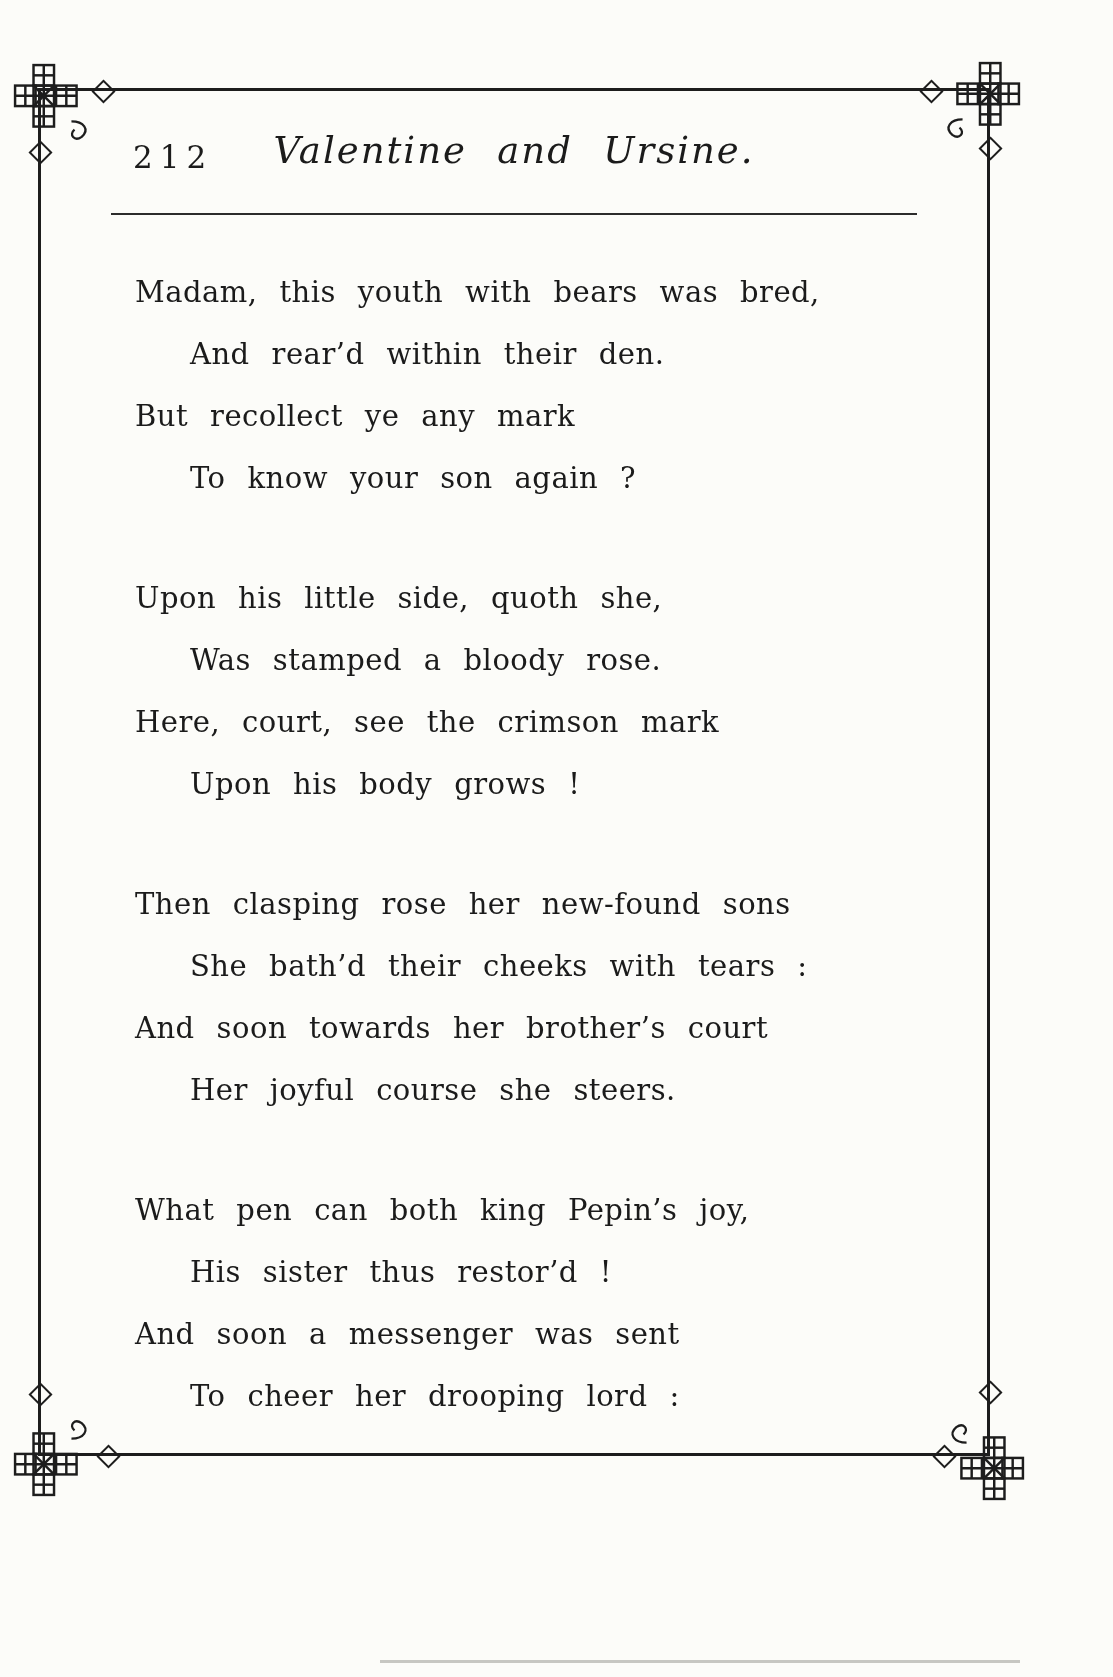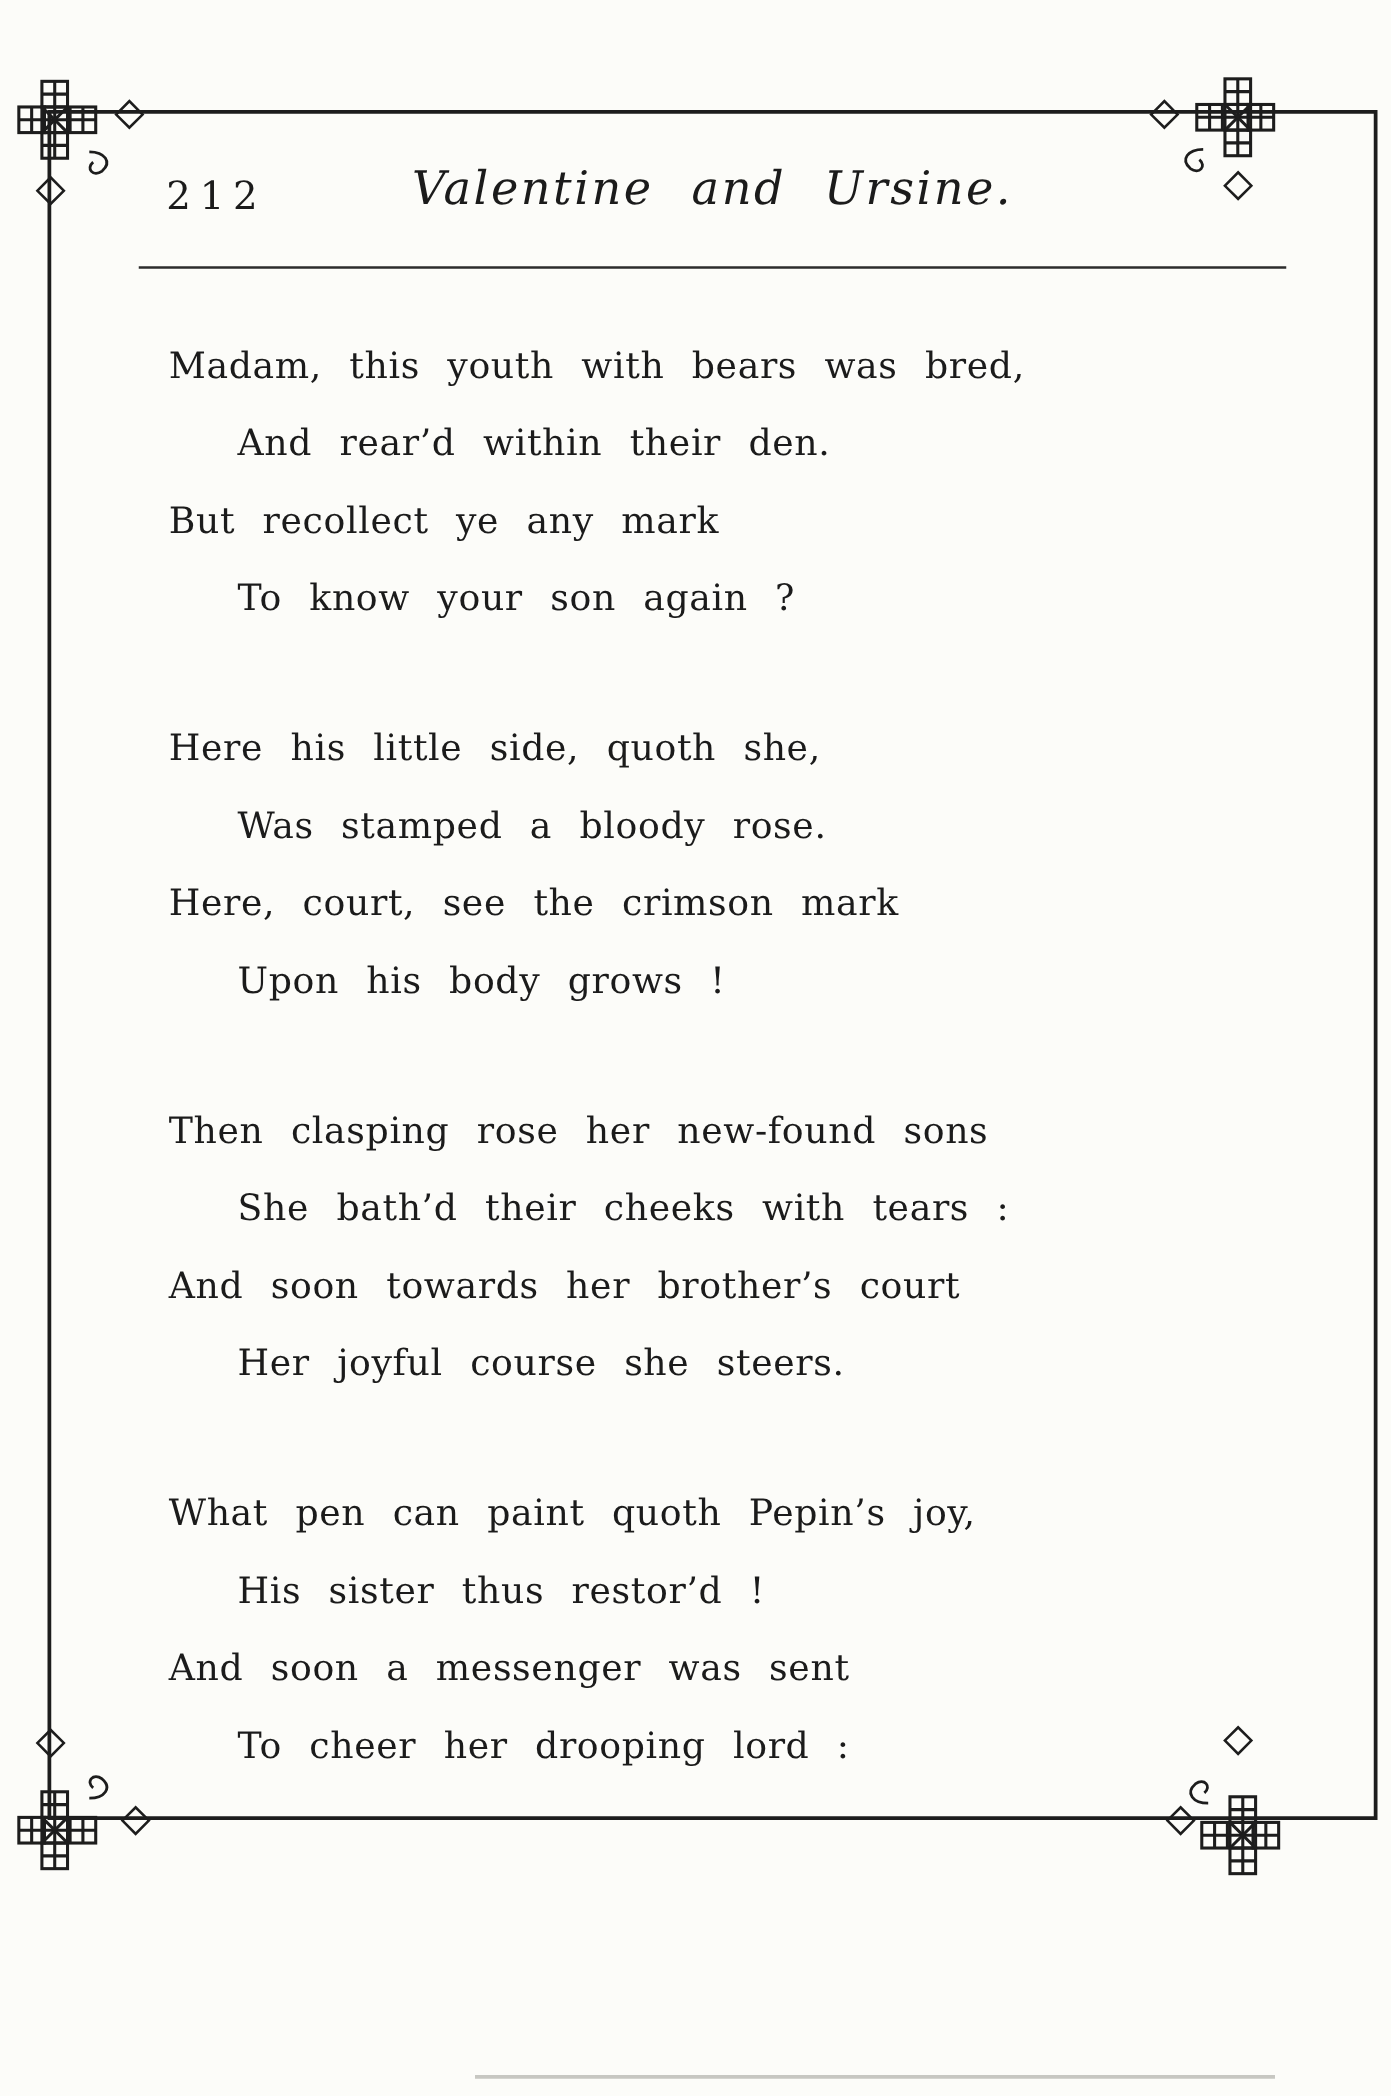--- a/index.html
+++ b/index.html
@@ -14,21 +14,21 @@
     font-family: "DejaVu Serif", "Liberation Serif", serif;
     color: #1b1b1b;
     overflow: hidden;
   }
 
   
   .frame {
     position: absolute;
     left: 38px;
     top: 88px;
-    width: 1064px;
+    width: 952px;
     height: 1368px;
     border: 3px solid #1d1d1d;
     box-sizing: border-box;
     padding: 34px 60px 0 60px;
   }
 
   
   .page-header {
     position: relative;
     text-align: center;
@@ -169,35 +169,35 @@
   <section class="poem">
 
     <div class="stanza">
       <p class="poem-line">Madam, this youth with bears was bred,</p>
       <p class="poem-line">And rear’d within their den.</p>
       <p class="poem-line">But recollect ye any mark</p>
       <p class="poem-line">To know your son again ?</p>
     </div>
 
     <div class="stanza">
-      <p class="poem-line">Here his little side, quoth she,</p>
+      <p class="poem-line">Upon his little side, quoth she,</p>
       <p class="poem-line">Was stamped a bloody rose.</p>
       <p class="poem-line">Here, court, see the crimson mark</p>
       <p class="poem-line">Upon his body grows !</p>
     </div>
 
     <div class="stanza">
       <p class="poem-line">Then clasping rose her new-found sons</p>
       <p class="poem-line">She bath’d their cheeks with tears :</p>
       <p class="poem-line">And soon towards her brother’s court</p>
       <p class="poem-line">Her joyful course she steers.</p>
     </div>
 
     <div class="stanza">
-      <p class="poem-line">What pen can paint quoth Pepin’s joy,</p>
+      <p class="poem-line">What pen can both king Pepin’s joy,</p>
       <p class="poem-line">His sister thus restor’d !</p>
       <p class="poem-line">And soon a messenger was sent</p>
       <p class="poem-line">To cheer her drooping lord :</p>
     </div>
 
   </section>
 </main>
 
 <div class="page-edge"></div>
 

